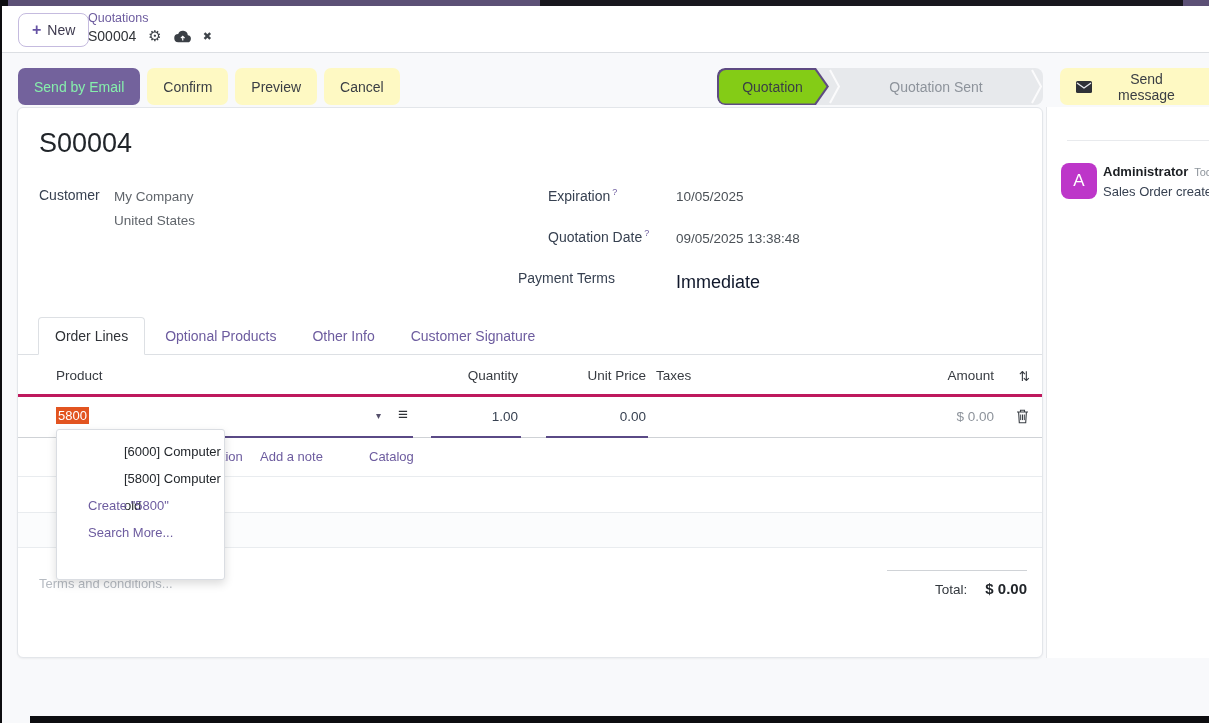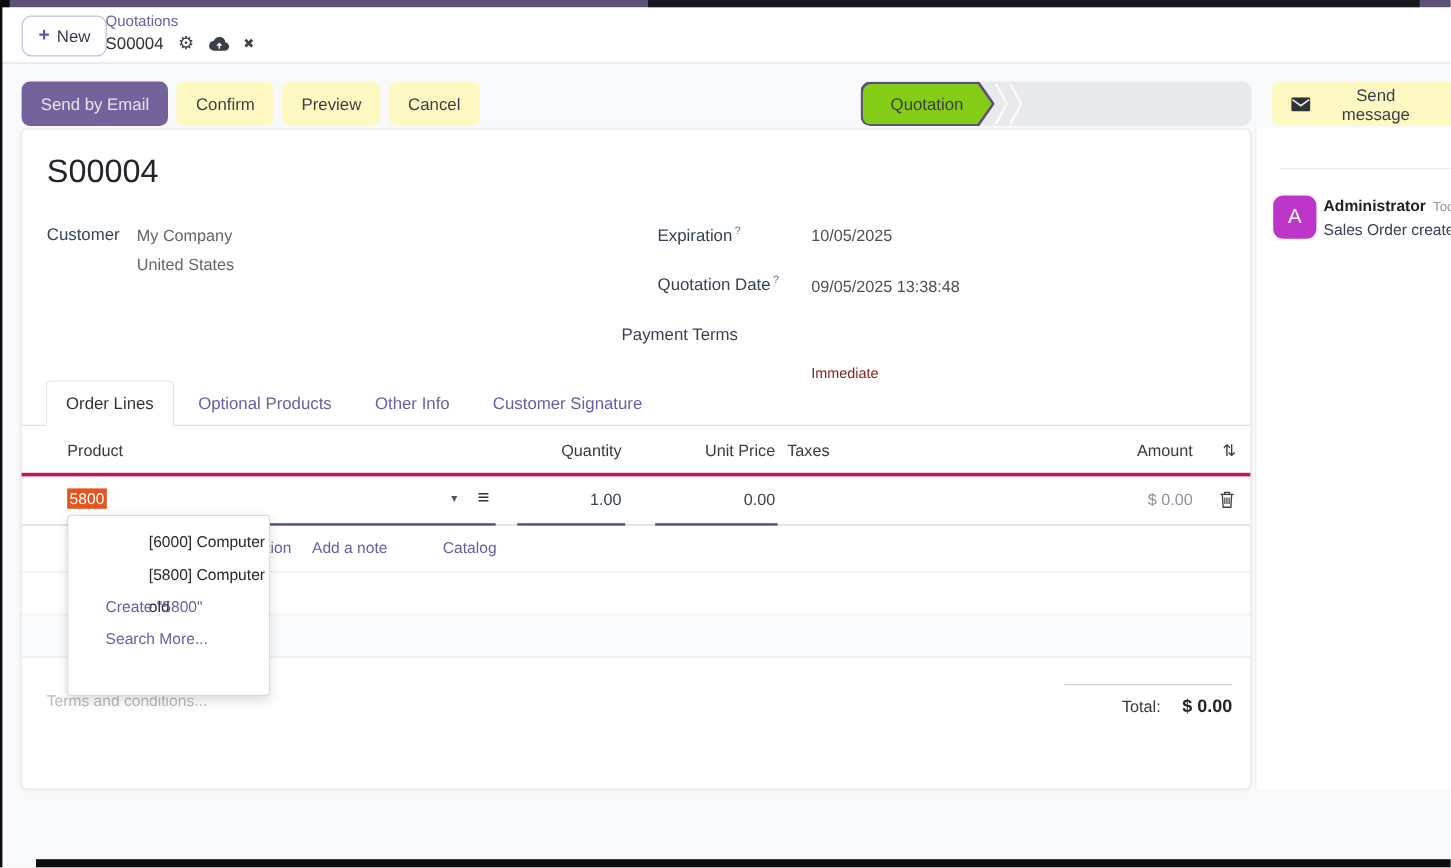--- a/index.html
+++ b/index.html
@@ -25,21 +25,21 @@
   .crumb-parent { color:#6d5c9f; font-size:12.5px; display:block; cursor:pointer;}
   .crumb-row { display:flex; align-items:center; gap:12px; margin-top:2px;}
   .crumb-current { color:#2f3237; font-size:14px;}
   .hdr-ic { color:#3f444a; cursor:pointer; display:inline-flex; align-items:center;}
   .gear { font-size:15px;}
   .close-x { font-size:11px; font-weight:bold;}
 
   
   #action-bar { position:absolute; left:0; top:66px; width:1209px; height:41px; z-index:5;}
   .btn { height:37px; border:none; border-radius:7px; font-size:14px; font-family:inherit; cursor:pointer; padding:0 16px;}
-  .btn-primary { background:#73629c; color:#e5e5e5;}
+  .btn-primary { background:#73629c; color:#86efac;}
   .btn-sec { background:#fef9c3; color:#3a3e44;}
   #left-btns { position:absolute; left:18px; top:2px; display:flex; gap:7px;}
 
   #statusbar { position:absolute; left:717px; top:2px; width:326px; height:37px; background:#e7e9ec; border-radius:8px; display:flex; align-items:stretch; overflow:hidden;}
   .stage-active { position:relative; width:112px; flex:none;
     clip-path:polygon(0 0,99px 0,112px 50%,99px 100%,0 100%);
     background:#5e4b82; border-radius:8px 0 0 8px;}
   .stage-active .inner { position:absolute; left:1.5px; top:1.5px; bottom:1.5px; width:108px;
     clip-path:polygon(0 0,96px 0,108px 50%,96px 100%,0 100%);
     background:#84cc16; border-radius:7px 0 0 7px; display:flex; align-items:center; justify-content:center;
@@ -57,21 +57,21 @@
   .fld-label { font-size:14px; color:#374151;}
   .help-q { color:#6d5c9f; font-size:9px; vertical-align:super; margin-left:2px;}
   #customer-label { position:absolute; left:21px; top:79px;}
   #customer-name { position:absolute; left:96px; top:81px; color:#60656b; font-size:13.5px; cursor:pointer;}
   #customer-country { position:absolute; left:96px; top:105px; color:#60656b; font-size:13.5px;}
   #expiration-label { position:absolute; left:530px; top:79px;}
   #expiration-value { position:absolute; left:658px; top:81px; color:#4b5157; font-size:13.5px; cursor:text;}
   #qdate-label { position:absolute; left:530px; top:120px;}
   #qdate-value { position:absolute; left:658px; top:123px; color:#4b5157; font-size:13.5px; cursor:text;}
   #pterms-label { position:absolute; left:500px; top:162px;}
-  #pterms-value { position:absolute; left:658px; top:164px; color:#7f1d1d; font-size:12px; cursor:text;margin-top:32px;}
+  #pterms-value { position:absolute; left:658px; top:164px; color:#0f172a; font-size:18px; cursor:text;}
 
   
   #tabs { position:absolute; left:0; top:210px; width:1024px; height:37px; border-bottom:1px solid #dde0e4; display:flex; align-items:flex-end; padding-left:20px;}
   .tab { line-height:36px; padding:0 16px; font-size:14px; cursor:pointer;}
   .tab.active { background:#fff; border:1px solid #dde0e4; border-bottom:1px solid #fff; border-radius:4px 4px 0 0; margin-bottom:-1px; color:#2f3237;}
   .tab.inactive { color:#6d5c9f; margin-left:4px;}
 
   
   #thead { position:absolute; left:0; top:247px; width:1024px; height:42px; border-bottom:3px solid #be185d;}
   #thead span { position:absolute; top:13px; font-size:13.5px; color:#373b41;}
@@ -169,20 +169,23 @@
     <div class="stage-active">
       <div class="inner">
           <span>Quotation</span>
         </div>
     </div>
     <div class="stage-sep">
       <svg width="12" height="37">
           <path d="M1 2l9 16.5L1 35" stroke="#fbfbfc" stroke-width="2" fill="none"></path>
         </svg>
     </div>
+    <div class="stage">
+      <span>Quotation Sent</span>
+    </div>
     <div class="stage-sep">
       <svg width="12" height="37">
           <path d="M1 2l9 16.5L1 35" stroke="#fbfbfc" stroke-width="2" fill="none"></path>
         </svg>
     </div>
   </div>
 
   <button class="btn btn-sec" id="send-msg-btn">
     <span style="display:inline-flex;">
       <svg width="16" height="12">

